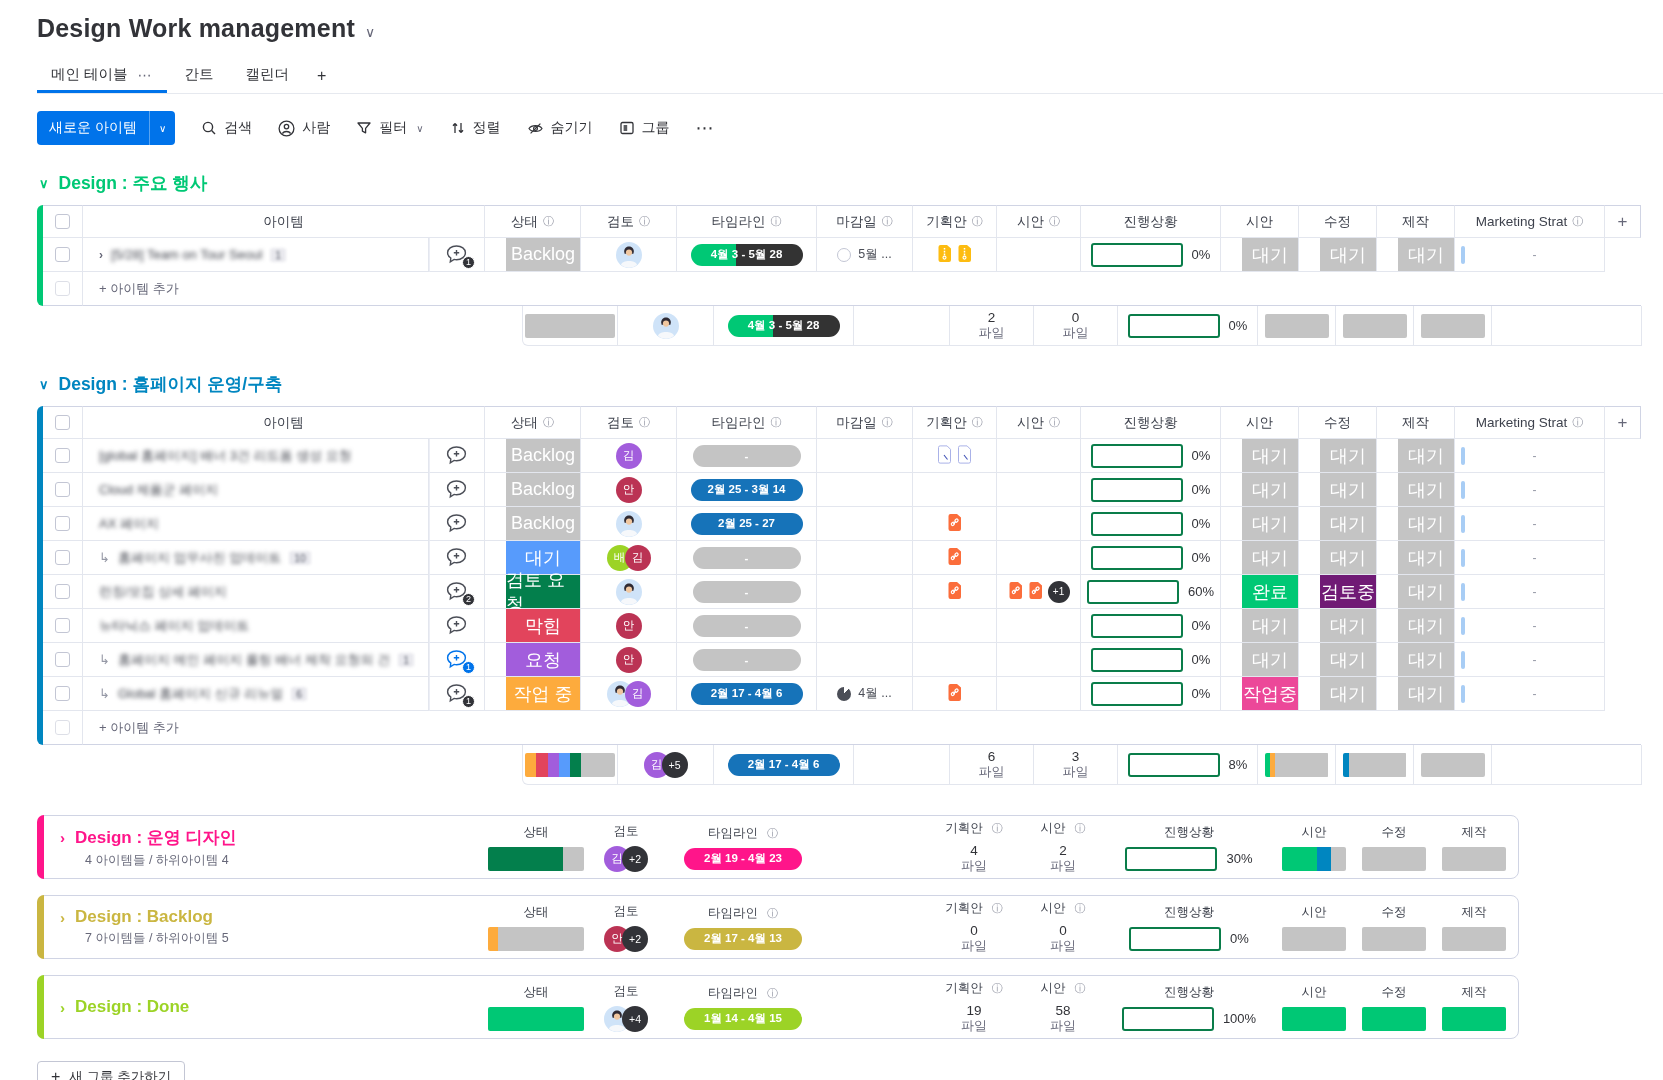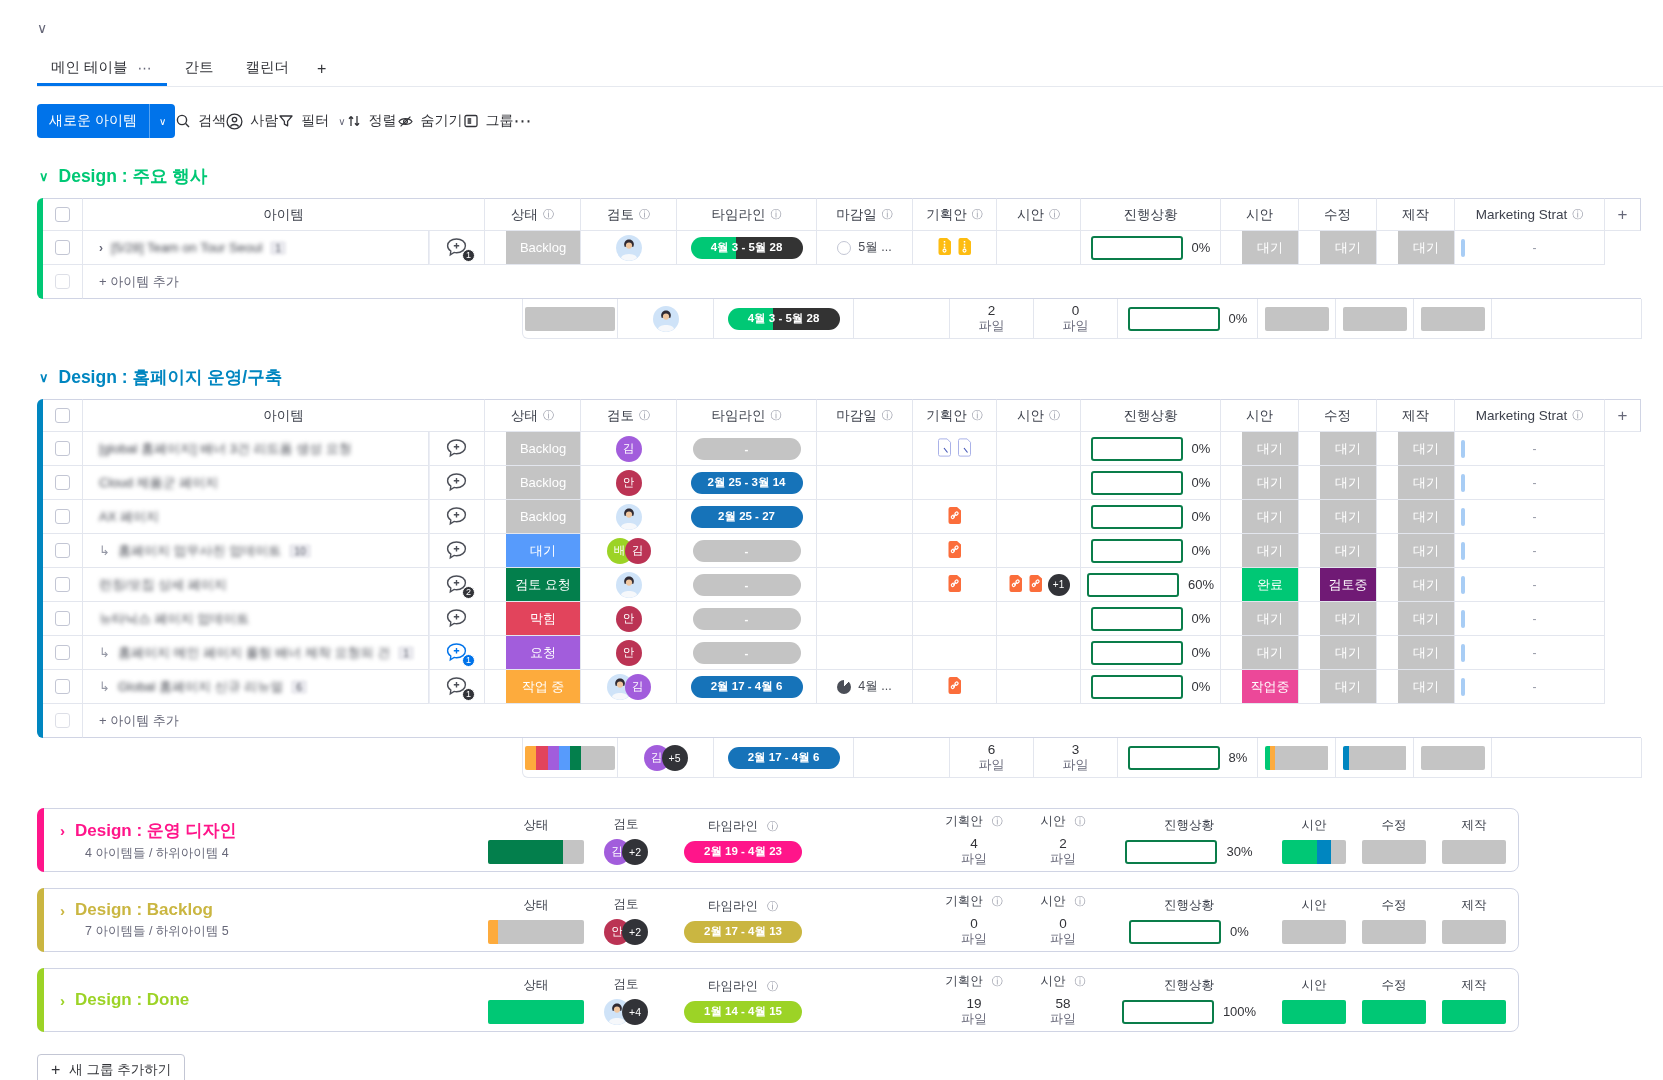--- a/index.html
+++ b/index.html
@@ -15,21 +15,21 @@
   
   .tabbar { display:flex; align-items:flex-end; gap:4px; margin-top:14px;
     border-bottom:1px solid #e6e9ef; width:1626px; }
   .tab { font-size:14.5px; color:#323338; padding:8px 14px 9px; display:flex; gap:10px;
     align-items:center; cursor:pointer; position:relative; }
   .tab.active { border-bottom:3px solid #0073ea; padding-bottom:6px; }
   .tab .tab-dots { color:#676879; font-size:14px; letter-spacing:1px; }
   .tab-add { font-size:16px; color:#323338; padding:8px 10px; }
 
   
-  .toolbar { display:flex; align-items:center; margin-top:17px; }
+  .toolbar { display:flex; align-items:center; gap:26px; margin-top:17px; }
   .btn-new { display:flex; align-items:stretch; background:#0073ea; border-radius:4px;
     color:#fff; font-size:14px; overflow:hidden; cursor:pointer; }
   .btn-new .btn-label { padding:8px 12px; }
   .btn-new .btn-split { border-left:1px solid rgba(255,255,255,.35); padding:8px 9px;
     display:flex; align-items:center; font-size:10px; }
   .tool { display:flex; align-items:center; gap:7px; font-size:14px; color:#323338; cursor:pointer; }
   .tool svg { display:block; }
   .tool .chev { font-size:10px; color:#676879; margin-left:2px; }
   .tool-dots { font-size:18px; color:#323338; letter-spacing:1px; }
 
@@ -50,21 +50,21 @@
   .cell.last { border-right:1px solid #d0d4e4; }
   .hd-info { font-size:11px; color:#9699a6; margin-left:5px; }
   .checkbox { width:15px; height:15px; border:1px solid #c3c6d4; border-radius:3px; background:#fff; }
   .cell.itemcell { justify-content:flex-start; padding-left:16px; gap:8px; }
   .item-name { font-size:13px; color:#42454e; filter:blur(2px); white-space:nowrap; overflow:hidden; }
   .item-badge { font-size:10.5px; color:#5a5e6b; background:#e9e9ee; border-radius:3px;
     padding:1px 5px; filter:blur(1.5px); }
   .row-chevron { color:#676879; font-size:12px; font-weight:700; }
   .subitem-ic { color:#9699a6; font-size:13px; }
   .chip { width:100%; height:100%; display:flex; align-items:center; justify-content:center;
-    color:#fff; font-size:13px;margin-left:21px; }
+    color:#fff; font-size:18px;margin-left:21px; }
   .avatar { width:26px; height:26px; border-radius:50%; display:flex; align-items:center;
     justify-content:center; color:#fff; font-size:11.5px; flex:0 0 auto; }
   .avatar + .avatar { margin-left:-8px; }
   .avatar.more { background:#323338; font-size:10.5px; }
   .pill { min-width:112px; height:22px; border-radius:11px; display:flex; align-items:center;
     justify-content:center; color:#fff; font-size:11.5px; font-weight:700; padding:0 8px; }
   .pill.gray { background:#c4c4c4; min-width:108px; }
   .due { display:flex; align-items:center; gap:7px; font-size:12.5px; color:#4b4e57; }
   .due .circ { width:14px; height:14px; border:1.5px solid #c3c6d4; border-radius:50%; }
   .due .moon { width:14px; height:14px; border-radius:50%;
@@ -111,20 +111,21 @@
   .addgroup { display:flex; align-items:center; gap:9px; border:1px solid #c3c6d4; border-radius:4px;
     padding:6px 13px; font-size:13.5px; color:#323338; width:max-content; margin-top:22px;
     background:#fff; cursor:pointer; }
   .addgroup .plus { font-size:16px; }
 </style>
 </head>
 <body>
 
 <div class="page">
   <div class="board-title">
+    <h1>Design Work management</h1>
     <span class="title-chevron">∨</span>
   </div>
 
   <div class="tabbar">
     <div class="tab active">
       <span>메인 테이블</span>
       <span class="tab-dots">⋯</span>
     </div>
     <div class="tab">
       <span>간트</span>

